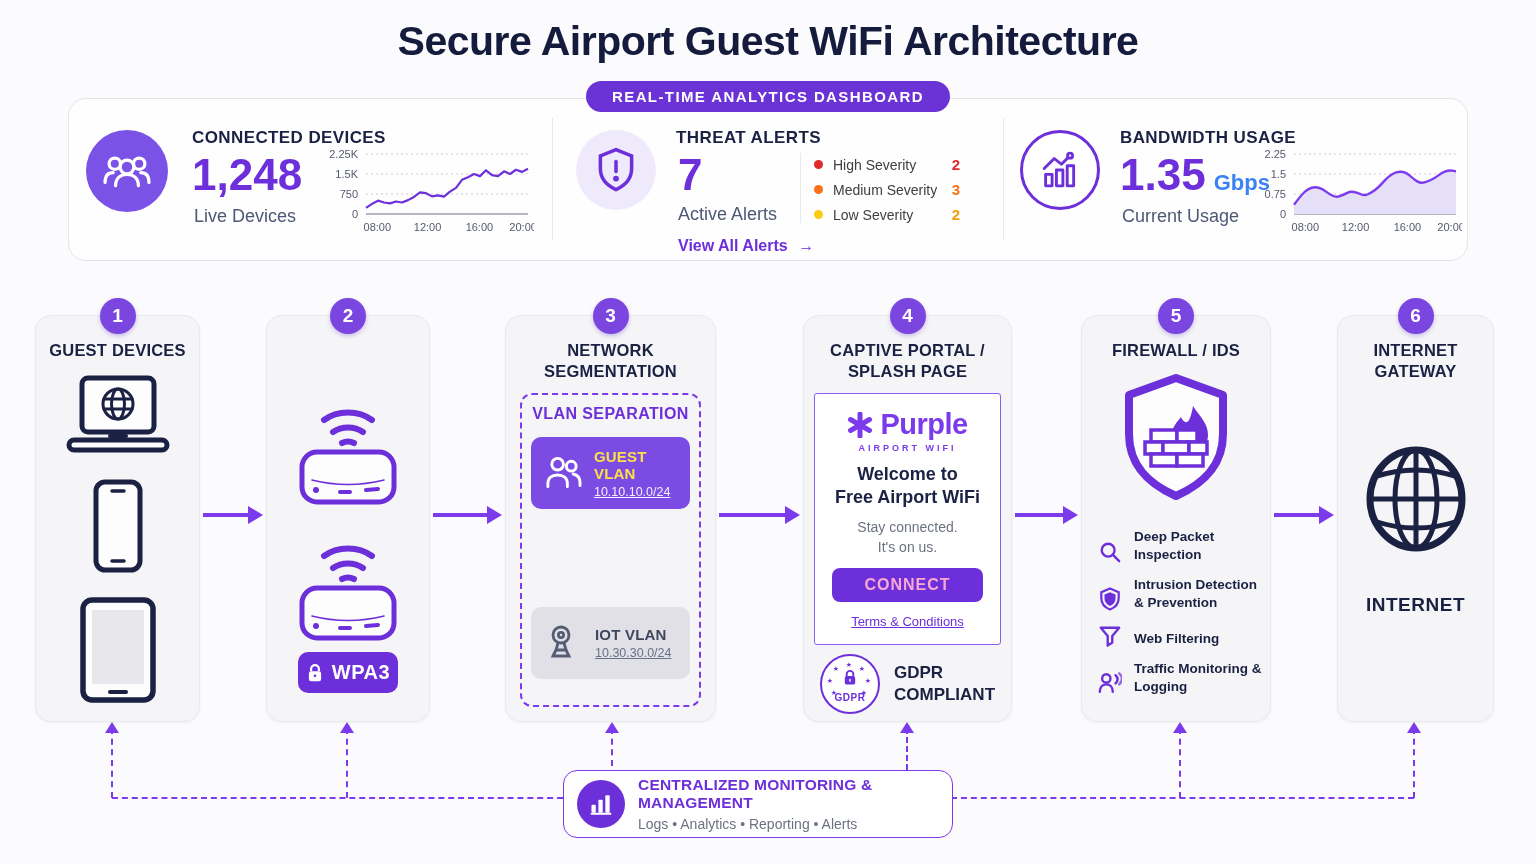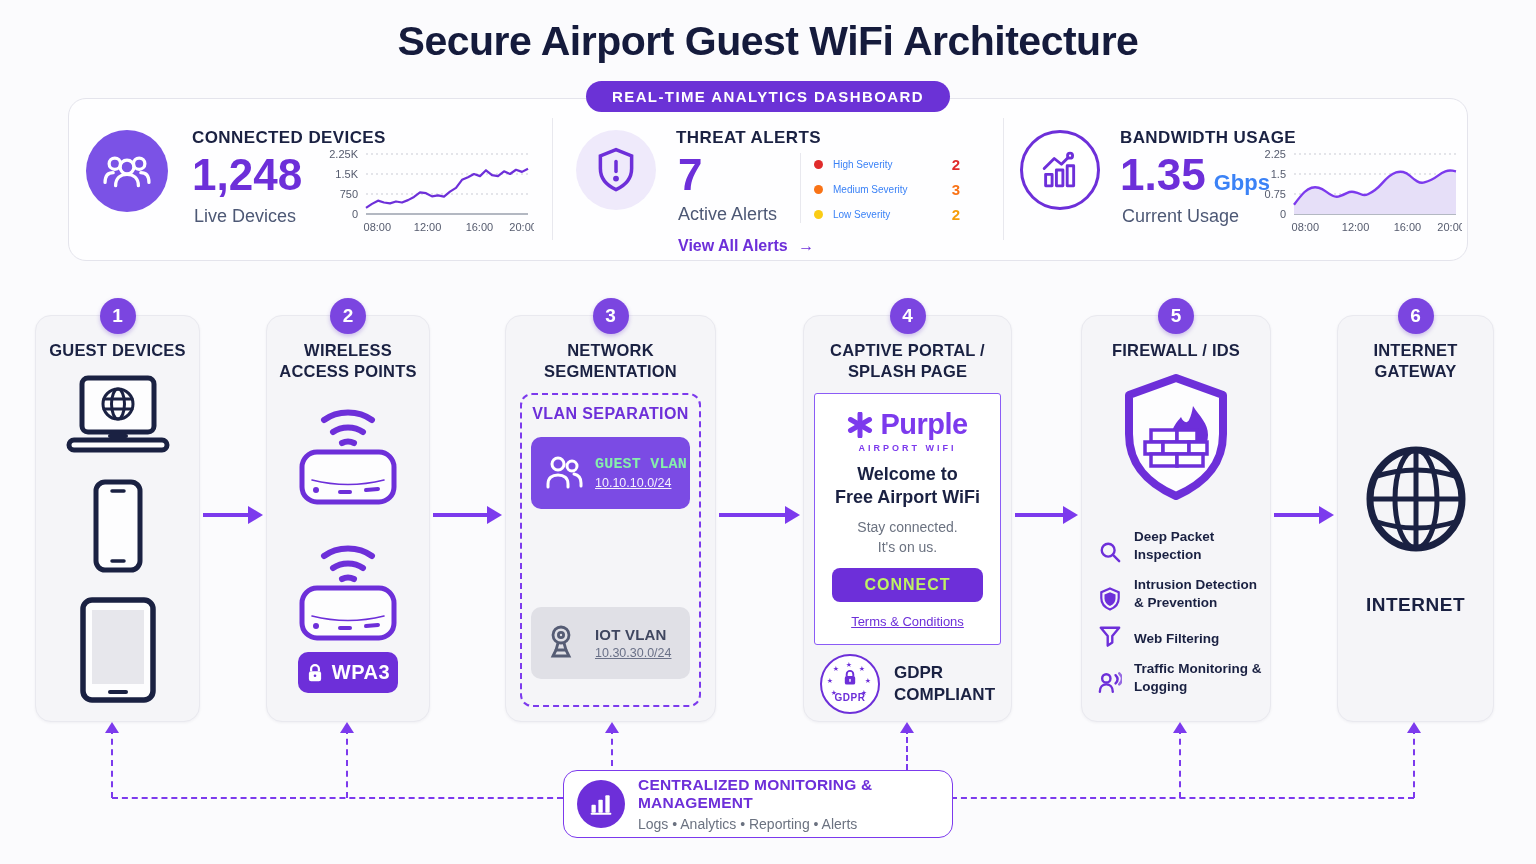--- a/index.html
+++ b/index.html
@@ -17,21 +17,21 @@
   .dash{left:68px;top:98px;width:1398px;height:161px;background:#FEFEFF;border:1px solid #E4E4EC;border-radius:18px;}
   .vdiv{width:1px;background:#E8E8EE;top:118px;height:122px;}
   .circ{border-radius:50%;display:flex;align-items:center;justify-content:center;}
   .p-title{font-size:17px;font-weight:bold;color:#1A2142;letter-spacing:.4px;}
   .p-value{font-size:44px;font-weight:bold;color:#6D2FD9;line-height:1;text-align:center;}
   .p-label{font-size:18px;color:#4D5875;}
   .p-unit{font-size:22px;font-weight:bold;color:#3b82f6;margin-left:8px;}
   .link{font-size:16px;font-weight:bold;color:#6D2FD9;cursor:pointer;}
   .sev-row{display:flex;align-items:center;height:25px;width:146px;}
   .sev-dot{width:9px;height:9px;border-radius:50%;margin-right:10px;flex:none;}
-  .sev-label{font-size:10px;color:#3b82f6;flex:1;}
+  .sev-label{font-size:14px;color:#404040;flex:1;}
   .sev-count{font-size:15px;font-weight:bold;}
   .d0 .sev-dot{background:#E02B2B}.d0 .sev-count{color:#E02B2B}
   .d1 .sev-dot{background:#F97316}.d1 .sev-count{color:#F97316}
   .d2 .sev-dot{background:#FACC15}.d2 .sev-count{color:#F59E0B}
   .spark{width:212px;height:88px;}
 
   
   .col{top:315px;height:405px;background:#F5F5F8;border:1px solid #E9E9EF;border-radius:16px;
     box-shadow:0 1px 3px rgba(20,25,60,.05);}
   .numb{width:36px;height:36px;border-radius:50%;background:#7B45E0;color:#fff;font-size:19px;
@@ -48,33 +48,33 @@
 
   
   .vlan-box{left:14px;top:77px;right:14px;bottom:14px;border:2px dashed #7C3AED;border-radius:12px;}
   .vlan-title{width:100%;text-align:center;top:10px;font-size:16px;font-weight:bold;color:#6D2FD9;letter-spacing:.4px;}
   .vlan-card{left:9px;right:9px;height:72px;border-radius:10px;display:flex;align-items:center;padding-left:13px;box-sizing:border-box;}
   .vlan-name{font-size:15px;font-weight:bold;letter-spacing:.2px;}
   .vlan-sub{font-size:12.5px;margin-top:3px;text-decoration:underline;}
   .vlan-guest{background:#7B4BE4;top:42px;}
   .vlan-corp{background:#141C3C;top:127px;}
   .vlan-iot{background:#E0E0E6;top:212px;}
-  .vlan-guest .vlan-name,.vlan-corp .vlan-name{color:#86efac;font-family:Liberation Mono, monospace;}
+  .vlan-guest .vlan-name,.vlan-corp .vlan-name{color:#fde047;}
   .vlan-guest .vlan-sub,.vlan-corp .vlan-sub{color:rgba(255,255,255,.92);}
   .vlan-iot .vlan-name{color:#3F465F;}
   .vlan-iot .vlan-sub{color:#6A7188;}
 
   
   .portal{left:10px;right:10px;top:77px;height:250px;background:#fff;border:1.5px solid #8B5CF6;border-radius:3px;text-align:center;}
   .brand-row{display:flex;align-items:center;justify-content:center;gap:7px;margin-top:14px;}
   .brand{font-size:29px;font-weight:bold;color:#7C3AED;letter-spacing:-0.5px;}
   .brand-sub{font-size:9px;font-weight:bold;color:#7C3AED;letter-spacing:3px;margin-top:2px;}
   .welcome{font-size:18px;font-weight:bold;color:#1A2142;line-height:1.3;margin-top:10px;}
   .tagline{font-size:14px;color:#6B7280;line-height:1.45;margin-top:7px;}
-  .connect-btn{display:inline-block;margin-top:11px;background:#6D2FD9;color:#bef264;font-size:16px;
+  .connect-btn{display:inline-block;margin-top:11px;background:#6D2FD9;color:#f9a8d4;font-size:16px;
     font-weight:bold;letter-spacing:1px;padding:8px 0;width:82%;border-radius:8px;border:none;cursor:pointer;}
   .terms{display:inline-block;font-size:13px;color:#6D2FD9;text-decoration:underline;margin-top:12px;cursor:pointer;}
   .gdpr-row{left:0;right:0;top:338px;display:flex;align-items:center;justify-content:center;gap:14px;}
   .gdpr-seal{position:relative;width:56px;height:56px;border:2px solid #6D2FD9;border-radius:50%;background:#fff;flex:none;}
   .gdpr-star{position:absolute;font-size:7px;color:#6D2FD9;transform:translate(-50%,-50%);}
   .gdpr-word{position:absolute;width:100%;text-align:center;top:36px;font-size:10px;font-weight:bold;color:#6D2FD9;letter-spacing:.5px;}
   .gdpr-text{font-size:17px;font-weight:bold;color:#1A2142;line-height:1.3;text-align:left;}
 
   
   .feat{display:flex;align-items:flex-end;gap:12px;margin-bottom:13px;}
@@ -226,21 +226,20 @@
       <svg width="80" height="108" viewBox="0 0 80 108" fill="none" stroke="#1A2142" stroke-width="5.5" stroke-linecap="round">
         <rect x="5" y="4" width="70" height="100" rx="9" fill="#FDFDFE"></rect>
         <rect x="14" y="14" width="52" height="74" fill="#E7E7EC" stroke="none"></rect>
         <line x1="32" y1="96" x2="48" y2="96" stroke-width="4"></line>
       </svg>
     </div>
   </div>
 
   <div class="abs col" style="left:266px;width:162px">
     <div class="abs numb">2</div>
-    <div class="abs col-title">WIRELESS ACCESS POINTS</div>
     <div class="abs icon-stack" style="top:72px;gap:18px">
       <svg width="112" height="118" viewBox="0 0 112 118" fill="none" stroke="#6D2FD9" stroke-linecap="round">
         <path d="M32 32 a34 26 0 0 1 48 0" stroke-width="6"></path>
         <path d="M41 44 a22 17 0 0 1 30 0" stroke-width="6"></path>
         <path d="M50 55 a11 9 0 0 1 12 0" stroke-width="6"></path>
         <rect x="10" y="64" width="92" height="50" rx="15" stroke-width="5" fill="#FDFDFE"></rect>
         <path d="M20 92 q36 9 72 0" stroke-width="1.6"></path>
         <circle cx="24" cy="102" r="3" fill="#6D2FD9" stroke="none"></circle>
         <line x1="48" y1="104" x2="58" y2="104" stroke-width="4"></line>
         <line x1="74" y1="102" x2="86" y2="101" stroke-width="4"></line>

